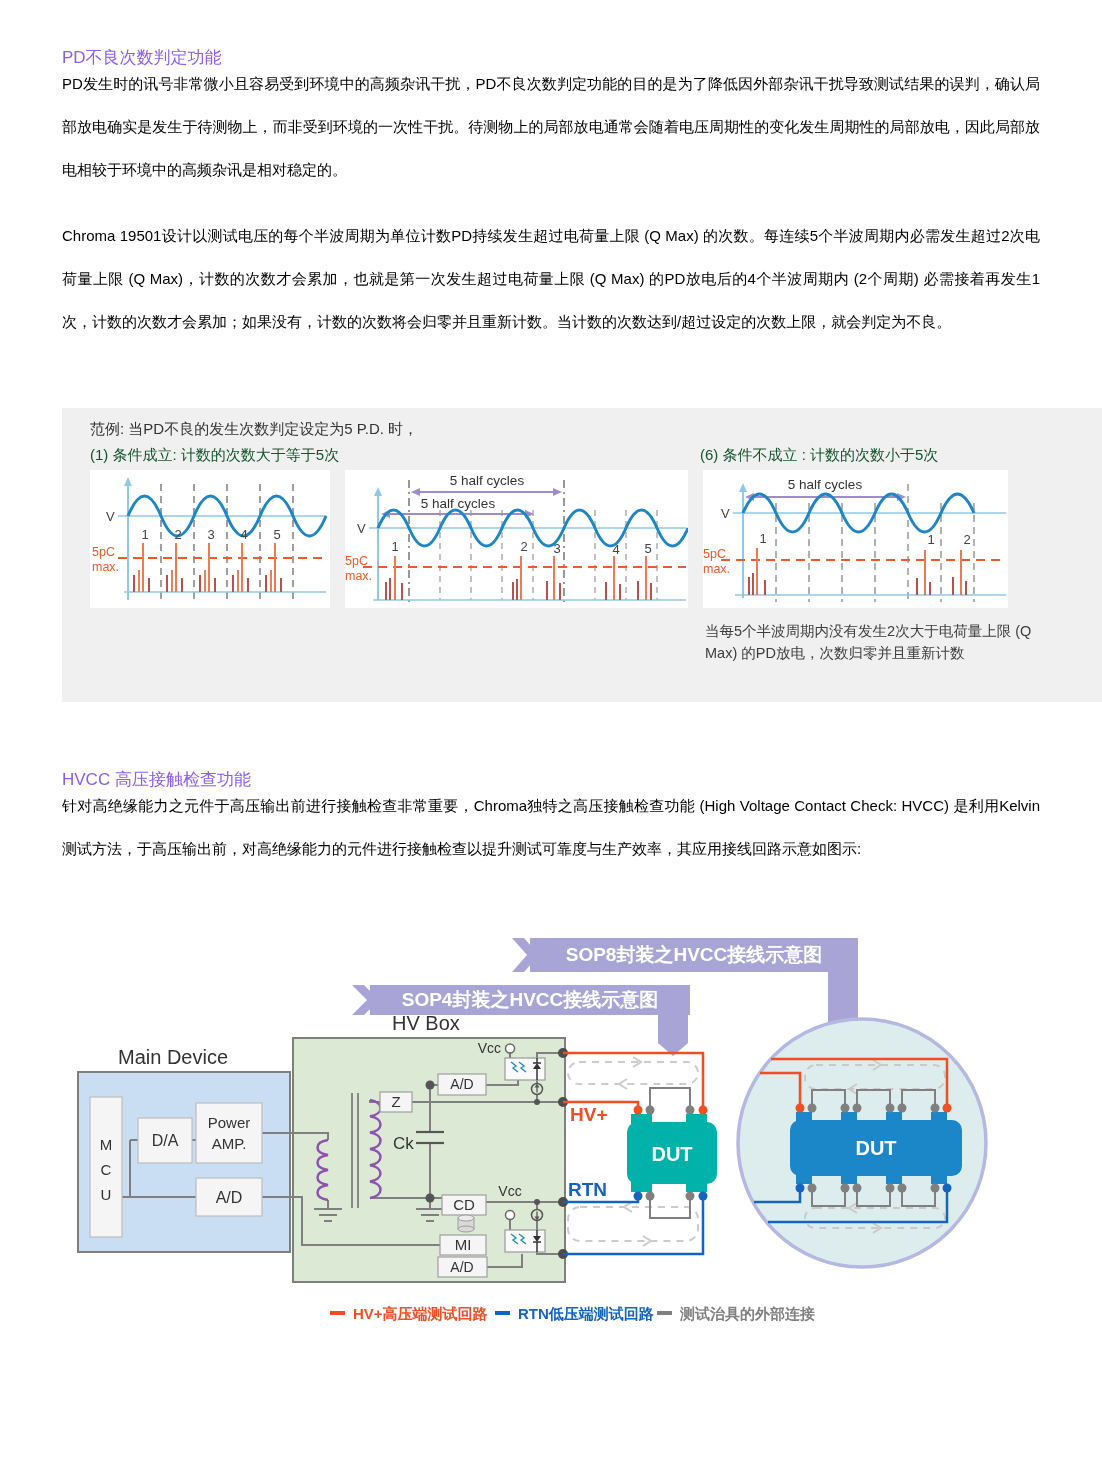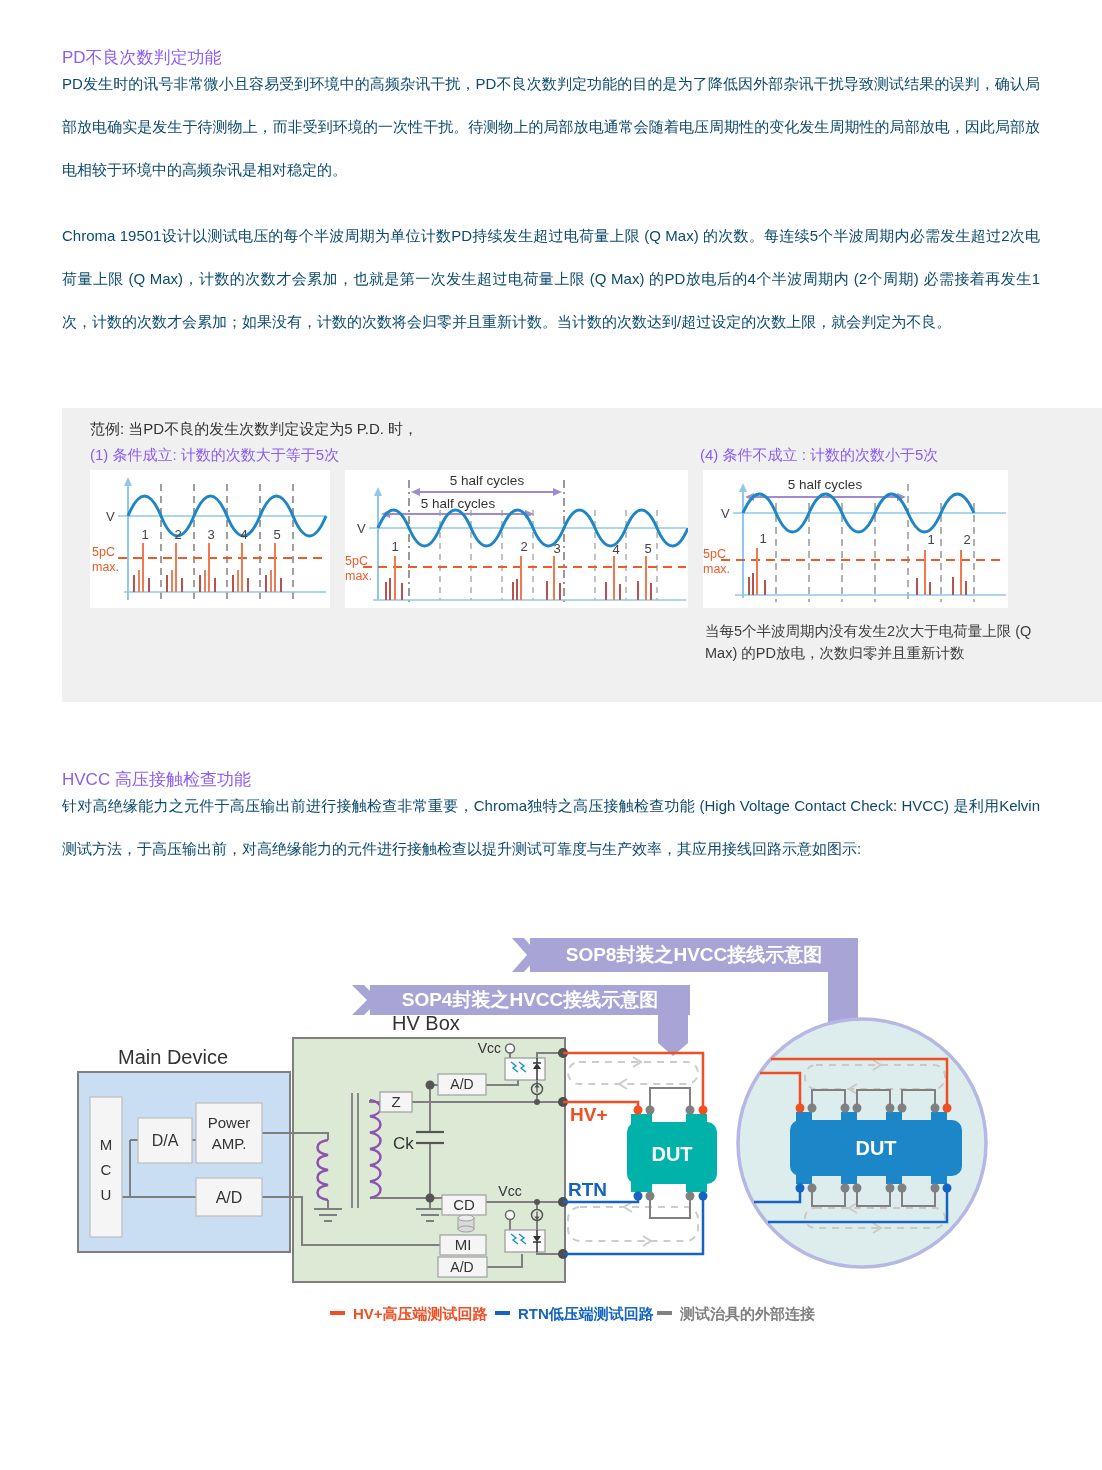--- a/index.html
+++ b/index.html
@@ -1,23 +1,23 @@
 <!DOCTYPE html>
 <html><head>
 <meta charset="utf-8">
 <style>
   html,body{margin:0;padding:0;background:#fff;}
   .page{position:relative;width:1102px;height:1470px;background:#fff;overflow:hidden;
         font-family:"Liberation Sans","DejaVu Sans",sans-serif;color:#3d3d3d;}
   .blue-heading{position:absolute;left:62px;width:978px;font-size:17px;font-weight:500;color:#8b5cf6;}
   .body-text{position:absolute;left:62px;width:978px;font-size:15px;line-height:43px;
-             text-align:justify;color:#0c4a6e;margin:0;}
+             text-align:justify;color:#000000;margin:0;}
   .example-box{position:absolute;left:62px;top:408px;width:1040px;height:294px;background:#f0f0f0;}
   .ex-title{position:absolute;left:28px;top:12px;font-size:15px;color:#333;}
-  .ex-case{position:absolute;top:38px;font-size:15px;color:#8b5cf6;}
+  .ex-case{position:absolute;top:38px;font-size:15px;color:#14532d;}
   .ex-case1{left:28px;}
   .ex-case2{left:638px;}
   .panel{position:absolute;top:62px;background:#ffffff;}
   .p1{left:28px;}
   .p2{left:283px;}
   .p3{left:641px;}
   .cap{position:absolute;top:212px;font-size:14.5px;line-height:22px;color:#3d3d3d;}
   .c1{left:28px;width:248px;}
   .c2{left:303px;width:338px;}
   .c3{left:643px;width:334px;}
@@ -29,21 +29,21 @@
 
 <div class="page">
 
   <div class="blue-heading" style="top:46px;">PD不良次数判定功能</div>
   <p class="body-text" style="top:62px;">PD发生时的讯号非常微小且容易受到环境中的高频杂讯干扰，PD不良次数判定功能的目的是为了降低因外部杂讯干扰导致测试结果的误判，确认局部放电确实是发生于待测物上，而非受到环境的一次性干扰。待测物上的局部放电通常会随着电压周期性的变化发生周期性的局部放电，因此局部放电相较于环境中的高频杂讯是相对稳定的。</p>
   <p class="body-text" style="top:214px;">Chroma 19501设计以测试电压的每个半波周期为单位计数PD持续发生超过电荷量上限 (Q Max) 的次数。每连续5个半波周期内必需发生超过2次电荷量上限 (Q Max)，计数的次数才会累加，也就是第一次发生超过电荷量上限 (Q Max) 的PD放电后的4个半波周期内 (2个周期) 必需接着再发生1次，计数的次数才会累加；如果没有，计数的次数将会归零并且重新计数。当计数的次数达到/超过设定的次数上限，就会判定为不良。</p>
 
   <div class="example-box">
     <div class="ex-title">范例: 当PD不良的发生次数判定设定为5 P.D. 时，</div>
     <div class="ex-case ex-case1">(1) 条件成立: 计数的次数大于等于5次</div>
-    <div class="ex-case ex-case2">(4) 条件不成立 : 计数的次数小于5次</div>
+    <div class="ex-case ex-case2">(6) 条件不成立 : 计数的次数小于5次</div>
 
     <svg class="panel p1" width="240" height="138" viewBox="0 0 240 138">
       <g stroke="#777" stroke-width="1.4" stroke-dasharray="7 5">
         <line x1="71" y1="14" x2="71" y2="130"></line>
           <line x1="104" y1="14" x2="104" y2="130"></line>
         <line x1="137" y1="14" x2="137" y2="130"></line>
           <line x1="170" y1="14" x2="170" y2="130"></line>
         <line x1="203" y1="14" x2="203" y2="130"></line>
       </g>
       <g stroke="#8fc8e8" stroke-width="2">

